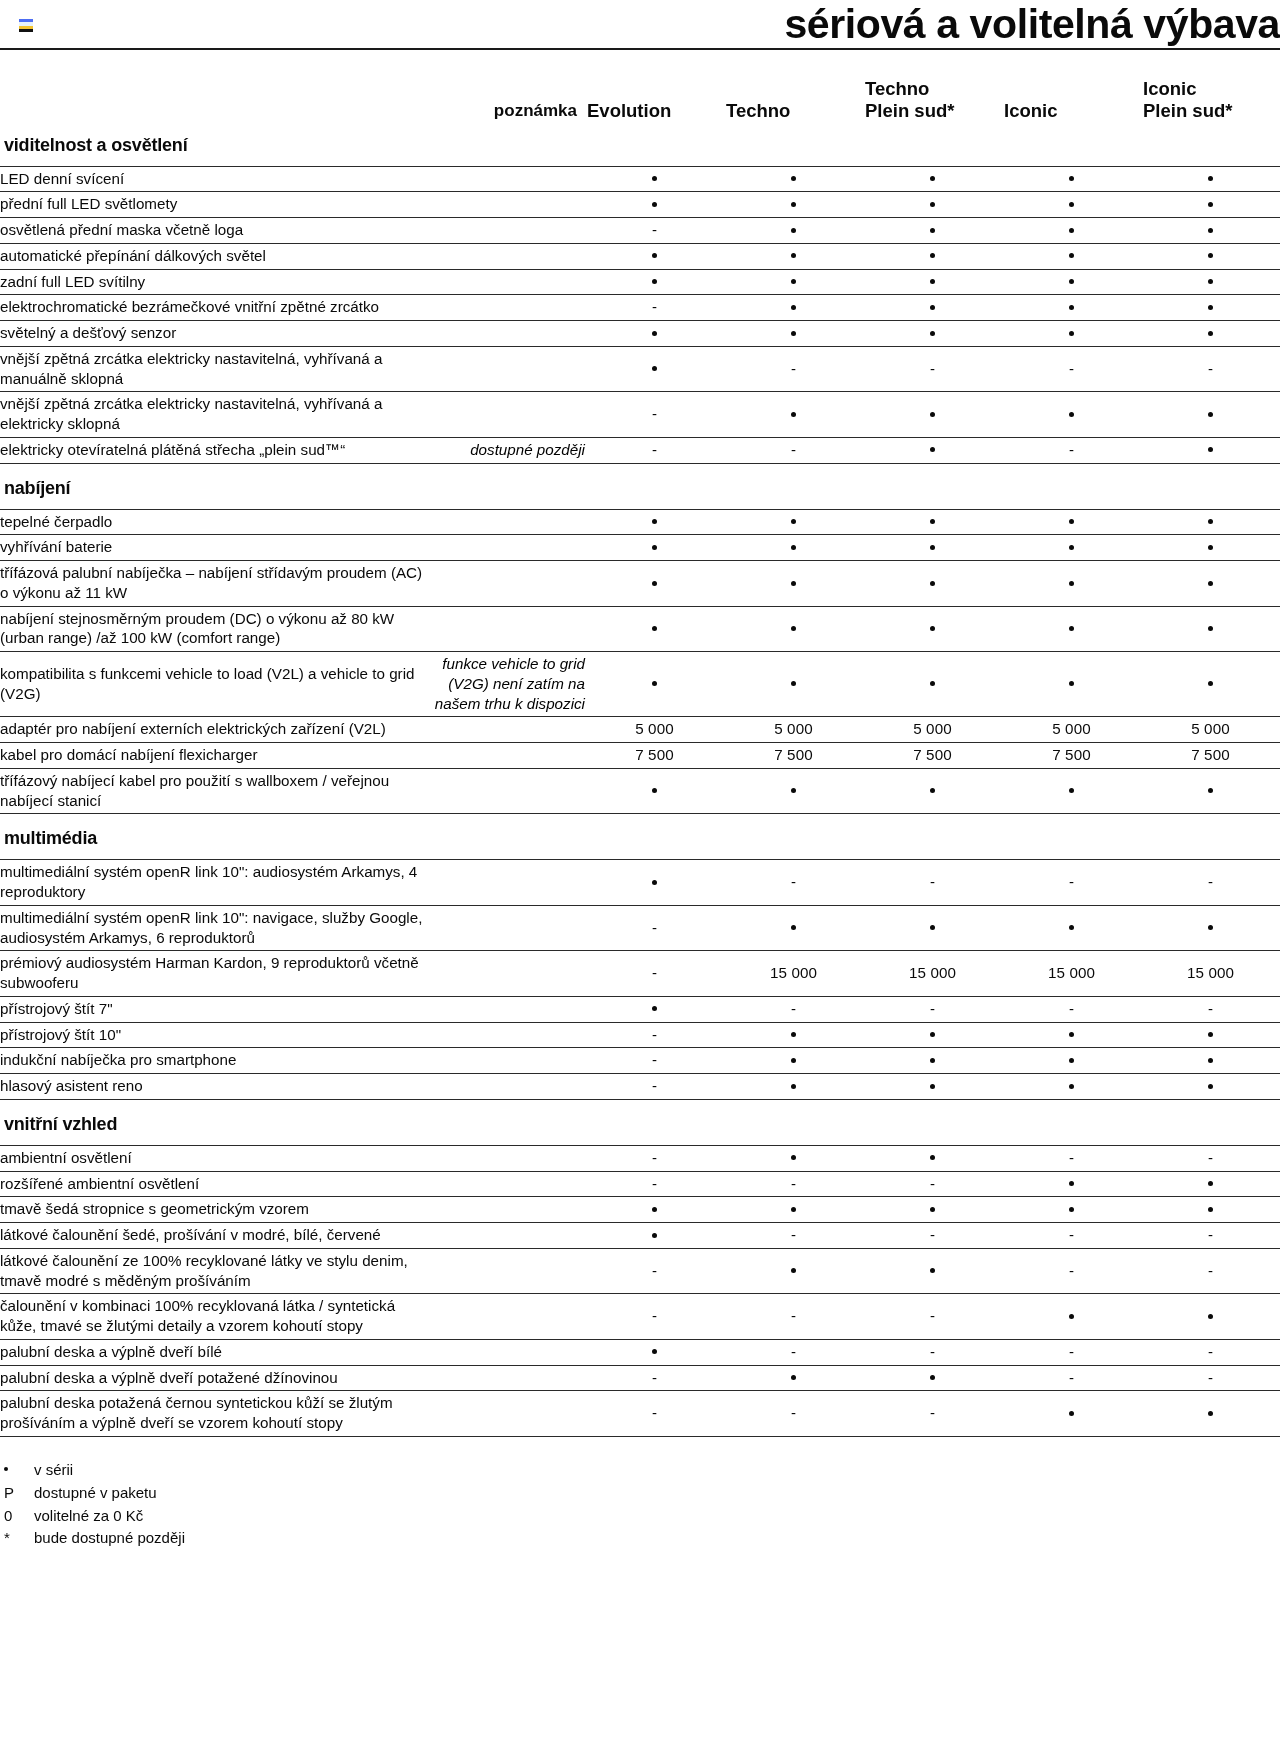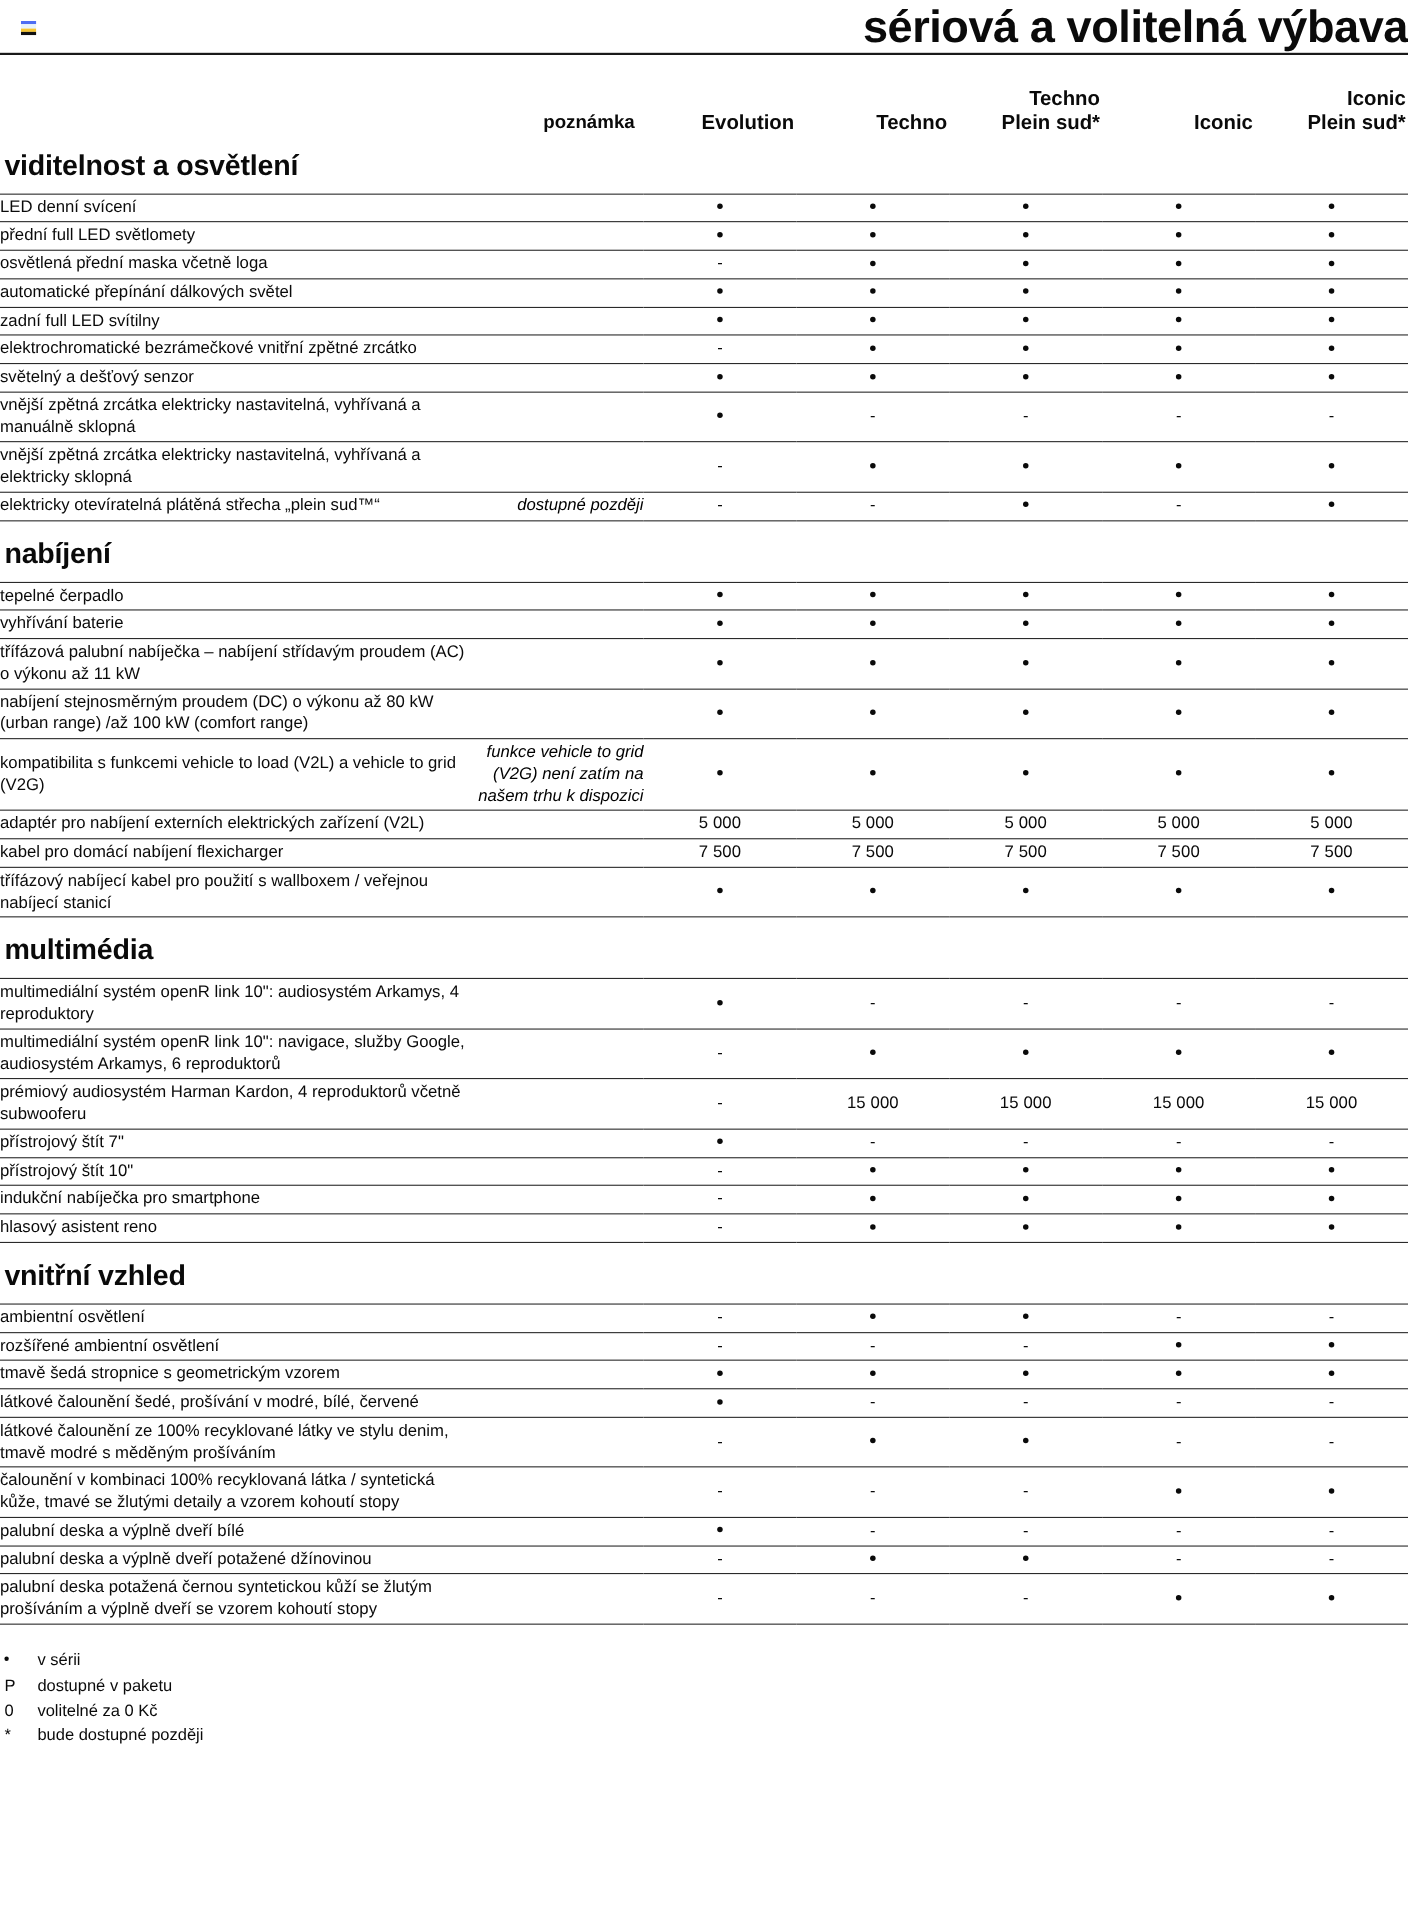--- a/index.html
+++ b/index.html
@@ -68,31 +68,31 @@
   .ch-note {
     width: 155px; flex: 0 0 155px;
     text-align: right;
     font-size: 17px;
     font-weight: 700;
     padding-right: 8px;
     padding-bottom: 2px;
   }
   .ch-variant {
     flex: 1 1 0;
-    text-align: right;
+    text-align: left;
     font-size: 18.5px;
     font-weight: 700;
     line-height: 1.18;
     padding: 0 2px 1px 2px;
     white-space: pre-line;
   }
 
   
   .section-title {
-    font-size: 26px;
+    font-size: 18px;
     font-weight: 700;
     letter-spacing: -0.2px;
     margin: 0;
     padding: 14px 0 10px 4px;
   }
   .section-title.first { padding-top: 8px; }
 
   
   table.spec {
     width: 100%;
@@ -382,21 +382,21 @@
           <tr>
             <td class="feat">multimediální systém openR link 10": navigace, služby Google, audiosystém Arkamys, 6 reproduktorů</td>
             <td class="note"></td>
             <td class="val"><span class="dash">-</span></td>
             <td class="val"><span class="dot"></span></td>
             <td class="val"><span class="dot"></span></td>
             <td class="val"><span class="dot"></span></td>
             <td class="val"><span class="dot"></span></td>
           </tr>
           <tr>
-            <td class="feat">prémiový audiosystém Harman Kardon, 4 reproduktorů včetně subwooferu</td>
+            <td class="feat">prémiový audiosystém Harman Kardon, 9 reproduktorů včetně subwooferu</td>
             <td class="note"></td>
             <td class="val"><span class="dash">-</span></td>
             <td class="val"><span class="num">15 000</span></td>
             <td class="val"><span class="num">15 000</span></td>
             <td class="val"><span class="num">15 000</span></td>
             <td class="val"><span class="num">15 000</span></td>
           </tr>
           <tr>
             <td class="feat">přístrojový štít 7"</td>
             <td class="note"></td>

